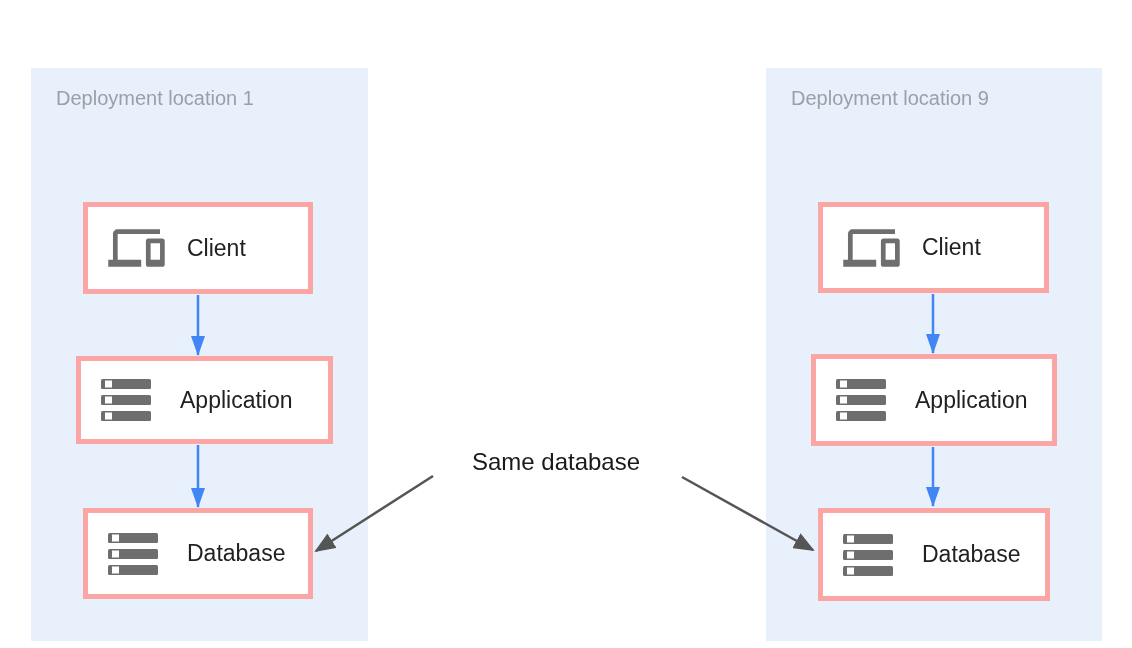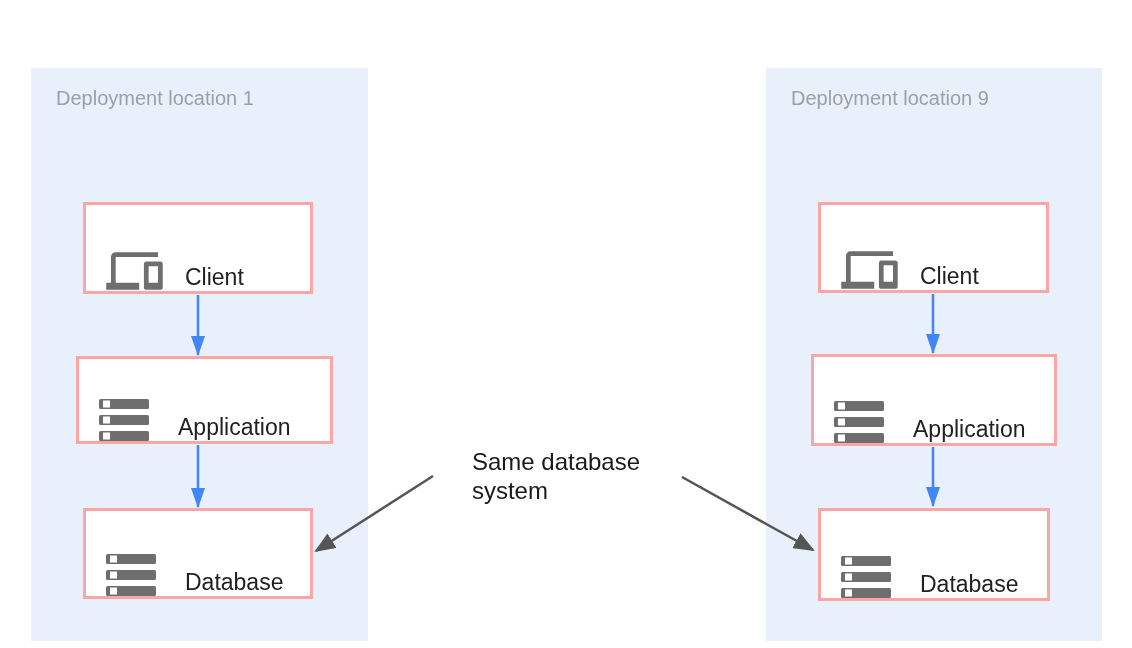--- a/index.html
+++ b/index.html
@@ -22,24 +22,24 @@
     top: 19px;
     font-size: 20px;
     color: #9aa0a6;
     white-space: nowrap;
   }
   #panel-left  { left: 31px;  top: 29px; width: 337px; height: 573px; }
   #panel-right { left: 766px; top: 29px; width: 336px; height: 573px; }
   .node {
     position: absolute;
     background: #ffffff;
-    border: 3px solid #fca5a5;
+    border: 5px solid #fca5a5;
     box-sizing: border-box;
     display: flex;
-    align-items: flex-end;
+    align-items: center;
     padding-left: 20px;
   }
   #node-l-client { left: 83px;  top: 163px; width: 230px; height: 92px; }
   #node-l-app    { left: 76px;  top: 317px; width: 257px; height: 88px; }
   #node-l-db     { left: 83px;  top: 469px; width: 230px; height: 91px; }
   #node-r-client { left: 818px; top: 163px; width: 231px; height: 91px; }
   #node-r-app    { left: 811px; top: 315px; width: 246px; height: 92px; }
   #node-r-db     { left: 818px; top: 469px; width: 232px; height: 93px; }
   .icon-wrap {
     width: 57px;
@@ -172,21 +172,20 @@
           <rect x="4" y="17.5" width="7" height="7"></rect>
           <rect x="4" y="33.5" width="7" height="7"></rect>
         </g>
       </svg>
     </span>
     <span class="node-label">Database</span>
   </div>
 
   <div class="annotation">
     <span>Same database</span>
-    <span>system</span>
   </div>
 
   <svg class="arrow-layer" viewBox="0 0 1132 648" xmlns="http://www.w3.org/2000/svg">
     <defs>
       <marker id="head-blue" markerUnits="userSpaceOnUse" markerWidth="20" markerHeight="14" refX="19" refY="7" orient="auto">
         <path d="M0 0 L20 7 L0 14 Z" fill="#4285f4"></path>
       </marker>
       <marker id="head-dark" markerUnits="userSpaceOnUse" markerWidth="21" markerHeight="17" refX="19" refY="8.5" orient="auto">
         <path d="M0 0 L21 8.5 L0 17 Z" fill="#555555"></path>
       </marker>

